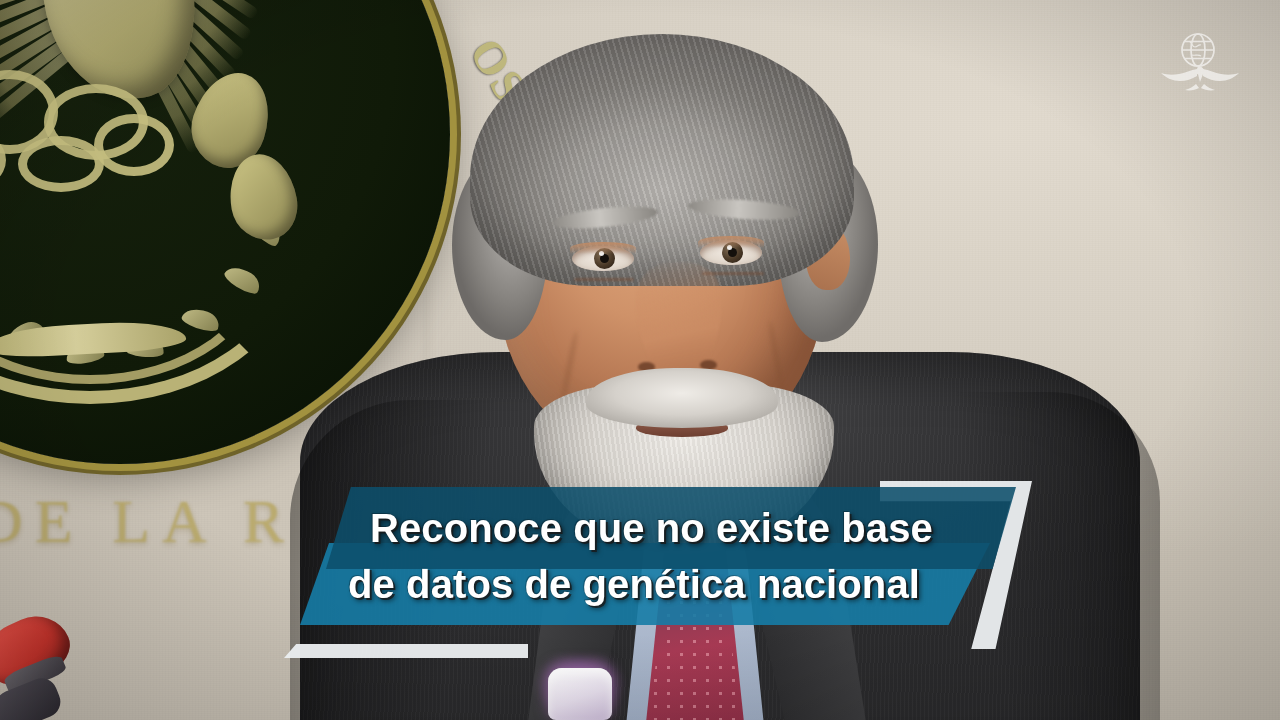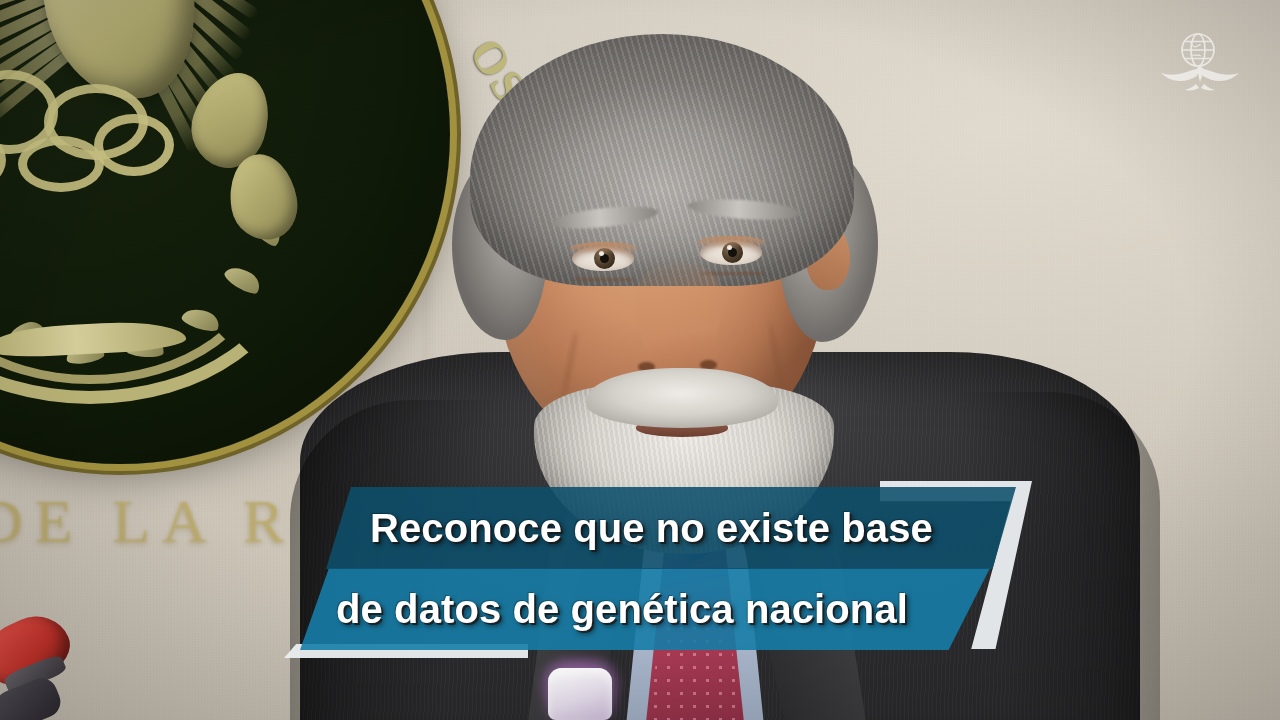--- a/index.html
+++ b/index.html
@@ -446,24 +446,24 @@
   }
   .band-top {
     left:326px; top:487px; width:690px; height:82px;
     background:rgba(13,79,107,.88);
     clip-path:polygon(3.6% 0, 100% 0, 96.6% 100%, 0 100%);
     padding-left:44px;
     font-size:40px;
     box-shadow:0 3px 0 rgba(0,0,0,.55);
   }
   .band-bottom {
-    left:300px; top:568px; width:690px; height:82px;
+    left:300px; top:543px; width:690px; height:82px;
     background:rgba(22,124,166,.90);
     clip-path:polygon(4.2% 0, 100% 0, 94% 100%, 0 100%);
-    padding-left:36px;
+    padding-left:48px;
     font-size:40px;
   }
   .band span { white-space:nowrap; display:block; }
 </style>
 </head>
 <body>
 
 <div id="stage">
 
   <div class="wall"></div>

